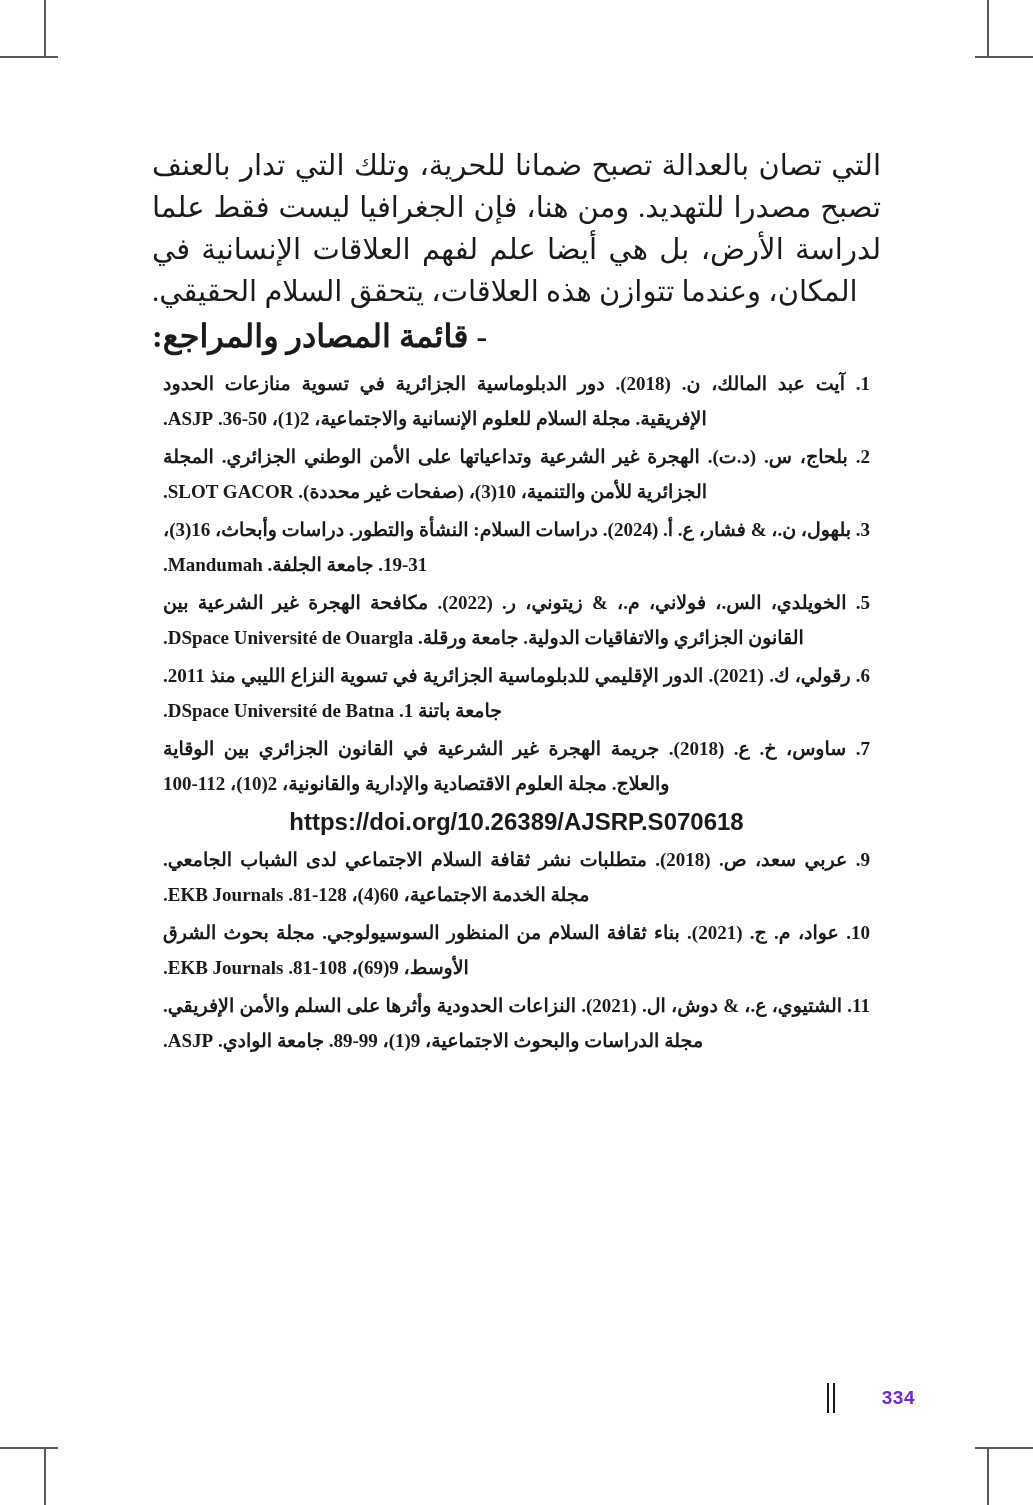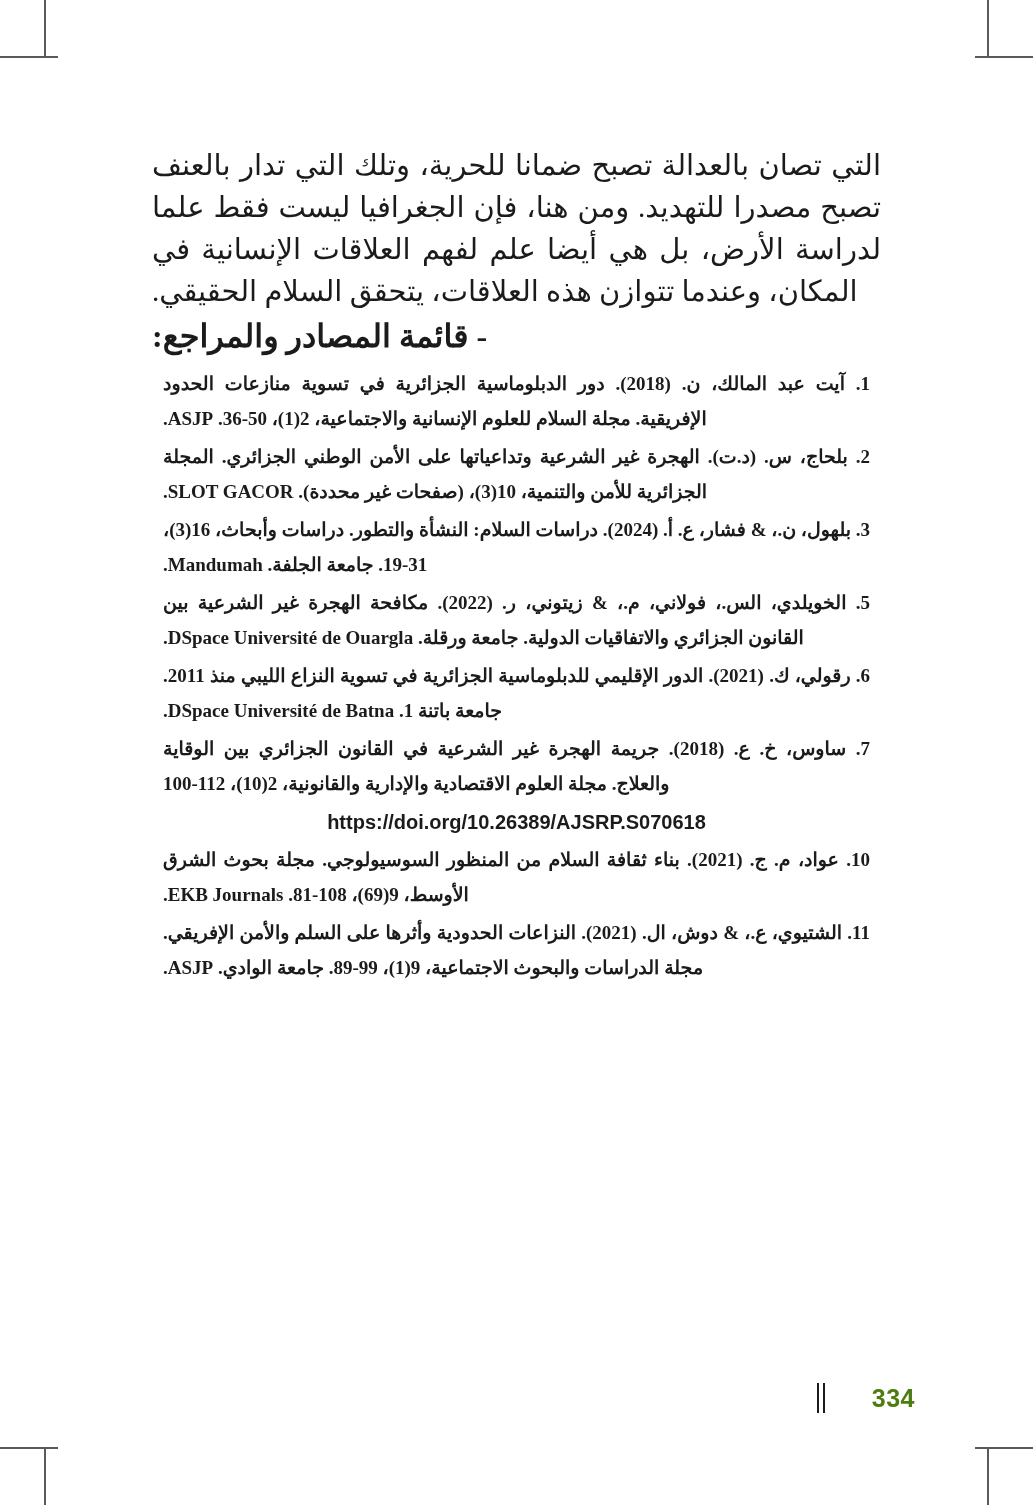--- a/index.html
+++ b/index.html
@@ -69,21 +69,21 @@
 
   .ref-item {
     font-size: 19px;
     line-height: 34.5px;
     text-align: justify;
     text-align-last: left;
     margin: 0 0 4px 0;
   }
 
   .ref-doi {
-    font-size: 20px;
+    font-size: 24px;
     line-height: 34px;
     text-align: center;
     direction: ltr;
     margin: 1px 0 4px 0;
     font-family: "Liberation Sans", "DejaVu Sans", sans-serif;
   }
 
   
   .footer {
     position: absolute;
@@ -116,23 +116,23 @@
     top: 0;
     width: 2px;
     height: 30px;
     background: #1b1b1b;
   }
   .footer-mark::before { left: 0; }
   .footer-mark::after  { left: 6px; }
 
   .page-number {
     font-family: "Liberation Sans", "DejaVu Sans", sans-serif;
-    font-size: 25px;
+    font-size: 19px;
     font-weight: 700;
-    color: #4d7c0f;
+    color: #6d28d9;
     letter-spacing: 0.5px;
   }
 </style>
 </head>
 <body>
 
 <div class="page">
 
   <div class="crop v tl-v"></div>
   <div class="crop h tl-h"></div>
@@ -160,20 +160,21 @@
 
       <li class="ref-item">5. الخويلدي، الس.، فولاني، م.، &amp; زيتوني، ر. (2022). مكافحة الهجرة غير الشرعية بين القانون الجزائري والاتفاقيات الدولية. جامعة ورقلة. DSpace Université de Ouargla.</li>
 
       <li class="ref-item">6. رقولي، ك. (2021). الدور الإقليمي للدبلوماسية الجزائرية في تسوية النزاع الليبي منذ 2011. جامعة باتنة 1. DSpace Université de Batna.</li>
 
       <li class="ref-item">7. ساوس، خ. ع. (2018). جريمة الهجرة غير الشرعية في القانون الجزائري بين الوقاية والعلاج. مجلة العلوم الاقتصادية والإدارية والقانونية، 2(10)، 112-100</li>
 
       <div class="ref-doi">https://doi.org/10.26389/AJSRP.S070618</div>
 
 
+      <li class="ref-item">9. عربي سعد، ص. (2018). متطلبات نشر ثقافة السلام الاجتماعي لدى الشباب الجامعي. مجلة الخدمة الاجتماعية، 60(4)، 128-81. EKB Journals.</li>
 
       <li class="ref-item">10. عواد، م. ج. (2021). بناء ثقافة السلام من المنظور السوسيولوجي. مجلة بحوث الشرق الأوسط، 9(69)، 108-81. EKB Journals.</li>
 
       <li class="ref-item">11. الشتيوي، ع.، &amp; دوش، ال. (2021). النزاعات الحدودية وأثرها على السلم والأمن الإفريقي. مجلة الدراسات والبحوث الاجتماعية، 9(1)، 99-89. جامعة الوادي. ASJP.</li>
 
     </ol>
   </div>
 
   <div class="footer">
     <div class="footer-inner">

